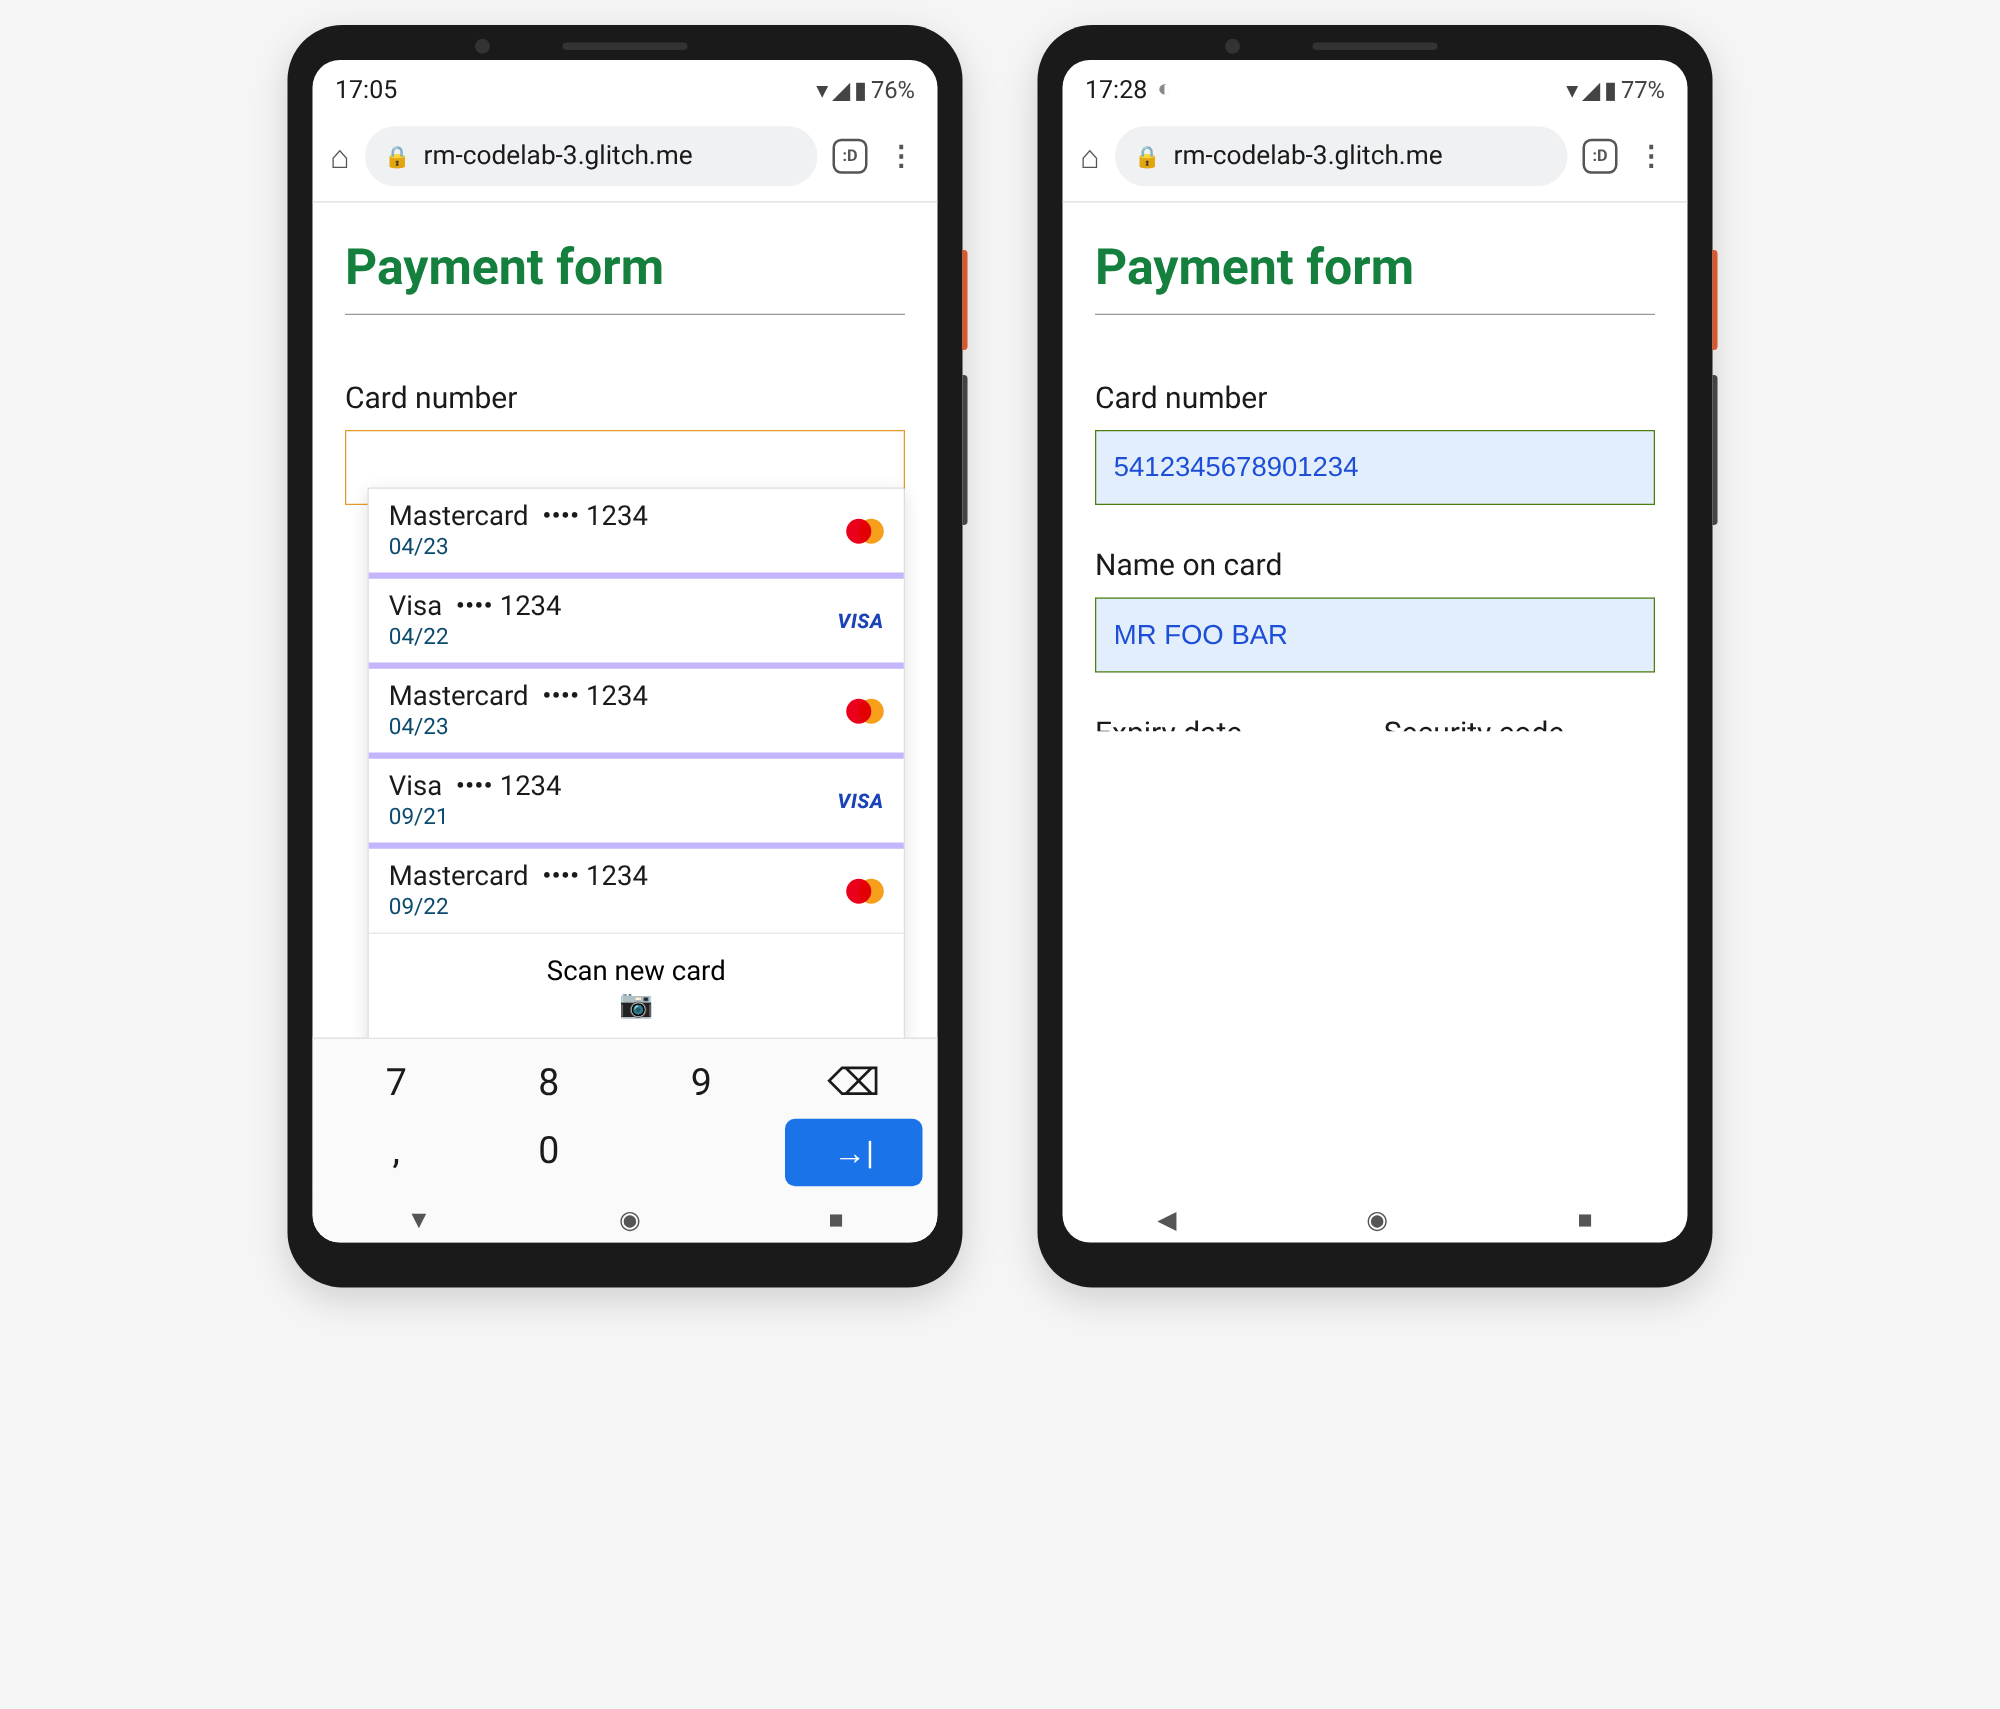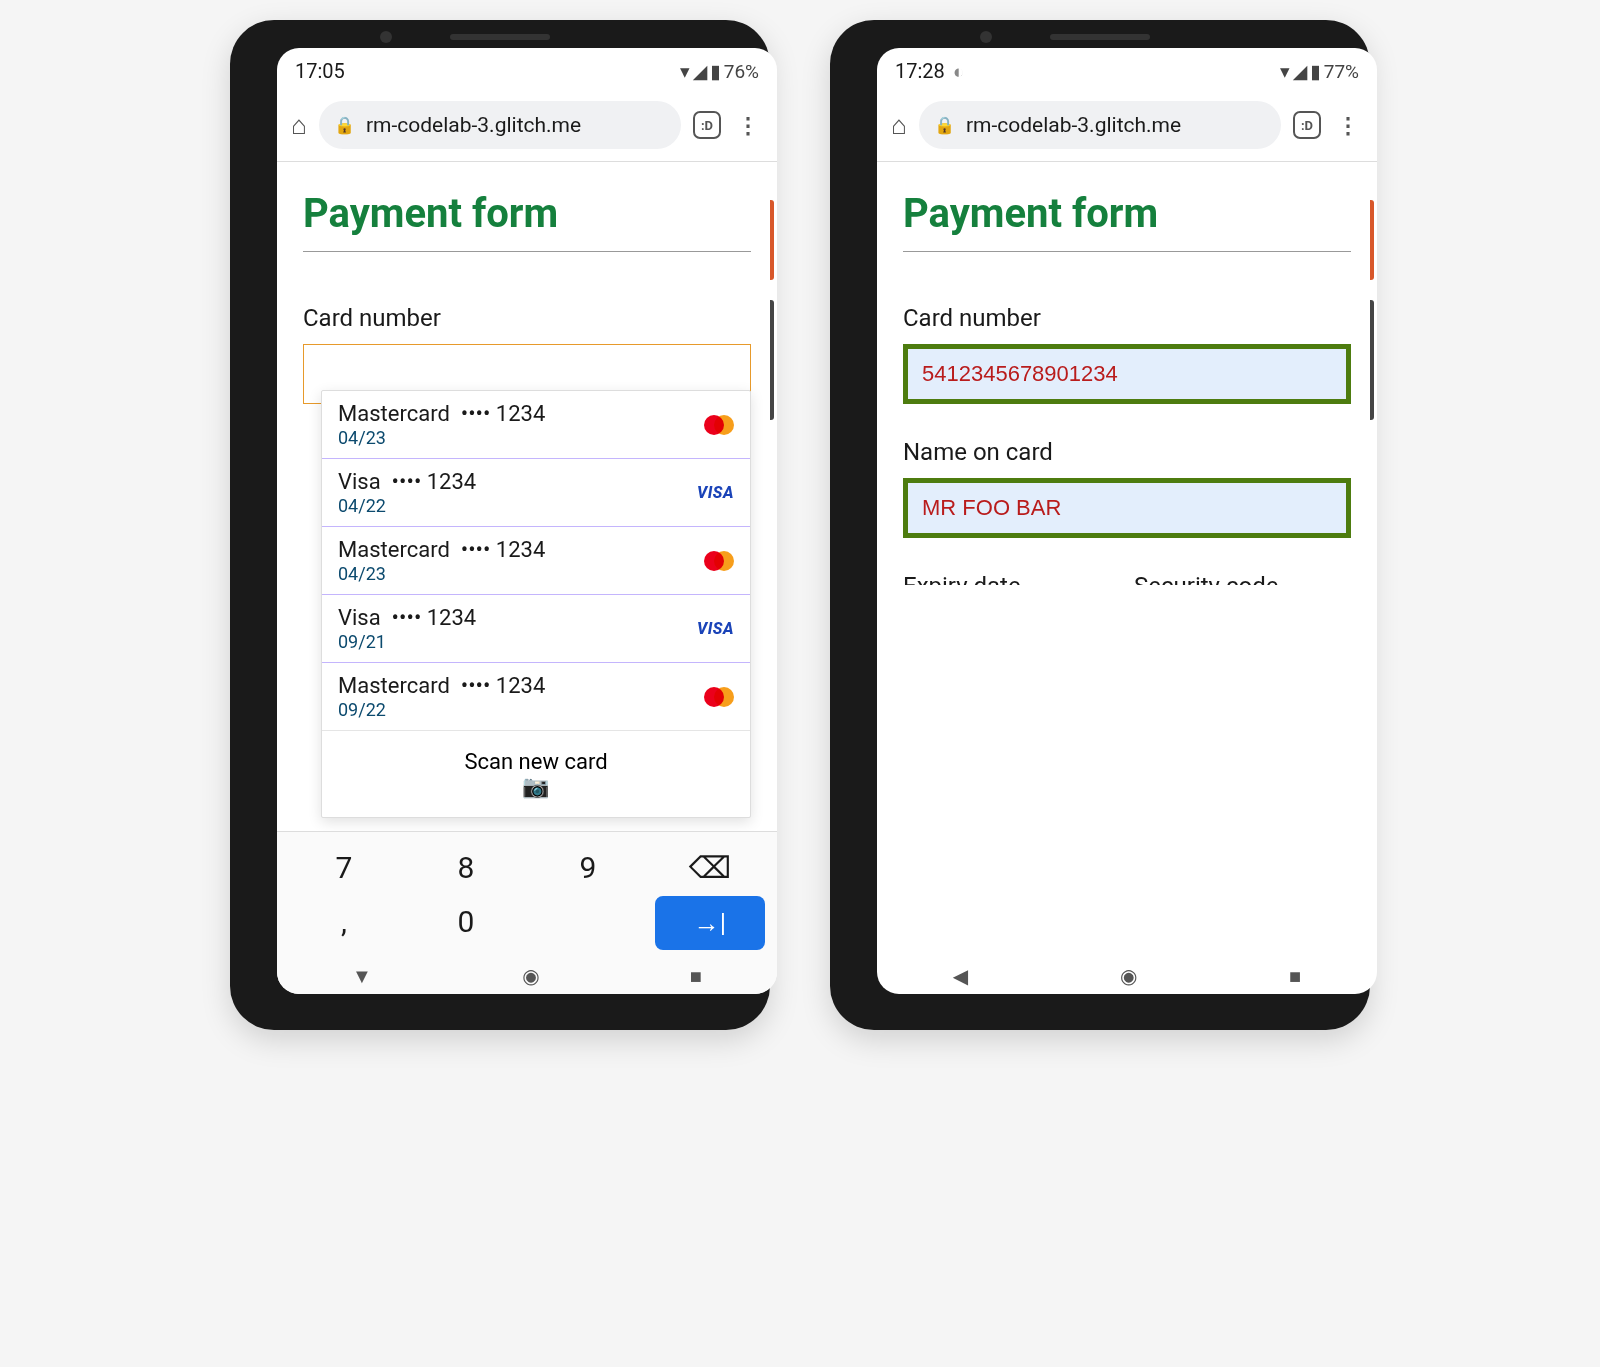--- a/index.html
+++ b/index.html
@@ -31,21 +31,21 @@
   .speaker {
     position:absolute; top:14px; left:50%; transform:translateX(-50%);
     width:100px; height:6px; background:#333; border-radius:3px;
   }
   .cam {
     position:absolute; top:11px; left:150px; width:12px; height:12px;
     background:#333; border-radius:50%;
   }
   .screen {
     background:#fff; width:100%; height:946px; border-radius:22px;
-    overflow:hidden; display:flex; flex-direction:column;margin-left:27px;
+    overflow:hidden; display:flex; flex-direction:column;
   }
   .statusbar {
     display:flex; justify-content:space-between; align-items:center;
     padding: 11px 18px 10px; font-size:20px; color:#1a1a1a; font-weight:400;
   }
   .status-left {display:flex; align-items:center; gap:8px;}
   .status-right {display:flex; align-items:center; gap:3px; font-size:19px; color:#444;}
   .chrome-bar {
     display:flex; align-items:center; gap:12px; padding:8px 14px 12px;
     border-bottom:1px solid #ddd;
@@ -67,34 +67,34 @@
   h1 {
     font-size:40px; font-weight:700; color:#15803d; padding-bottom:14px;
     border-bottom:1px solid #999; margin-bottom:52px;
   }
   .label {font-size:24px; color:#1a1a1a; margin-bottom:12px; display:block;}
   .input {
     width:100%; height:60px; border:1px solid #e79a2b; background:#fff;
     padding:0 14px; font-size:22px;
   }
   .input.filled {
-    border:5px solid #4d7c0f; background:#e3eefc; color:#b91c1c;
+    border:1px solid #4d7c0f; background:#e3eefc; color:#1d4ed8;
   }
   .form-row {margin-bottom:34px;}
   .cols {display:flex; gap:14px;}
   .cols > div {flex:1;}
   
   .dropdown {
     position:absolute; left:44px; right:26px; top:228px;
     background:#fff; border:1px solid #ddd; border-radius:2px;
     box-shadow:0 4px 14px rgba(0,0,0,0.12);
   }
   .dd-item {
     display:flex; align-items:center; justify-content:space-between;
-    padding:10px 16px; border-top:1px solid #c4b5fd;
+    padding:10px 16px; border-top:5px solid #c4b5fd;
   }
   .dd-item:first-child {border-top:none;}
   .dd-left {display:flex; flex-direction:column;}
   .dd-main {font-size:22px; color:#1a1a1a;}
   .dd-sub {font-size:18px; color:#0c4a6e; margin-top:1px;}
   .dd-scan, .dd-manage {
     display:flex; align-items:center; justify-content:space-between;
     padding:18px 16px; border-top:1px solid #e5e5e5; font-size:22px;flex-direction:column;
   }
   .mc-icon {position:relative; width:30px; height:20px; display:inline-block;}

